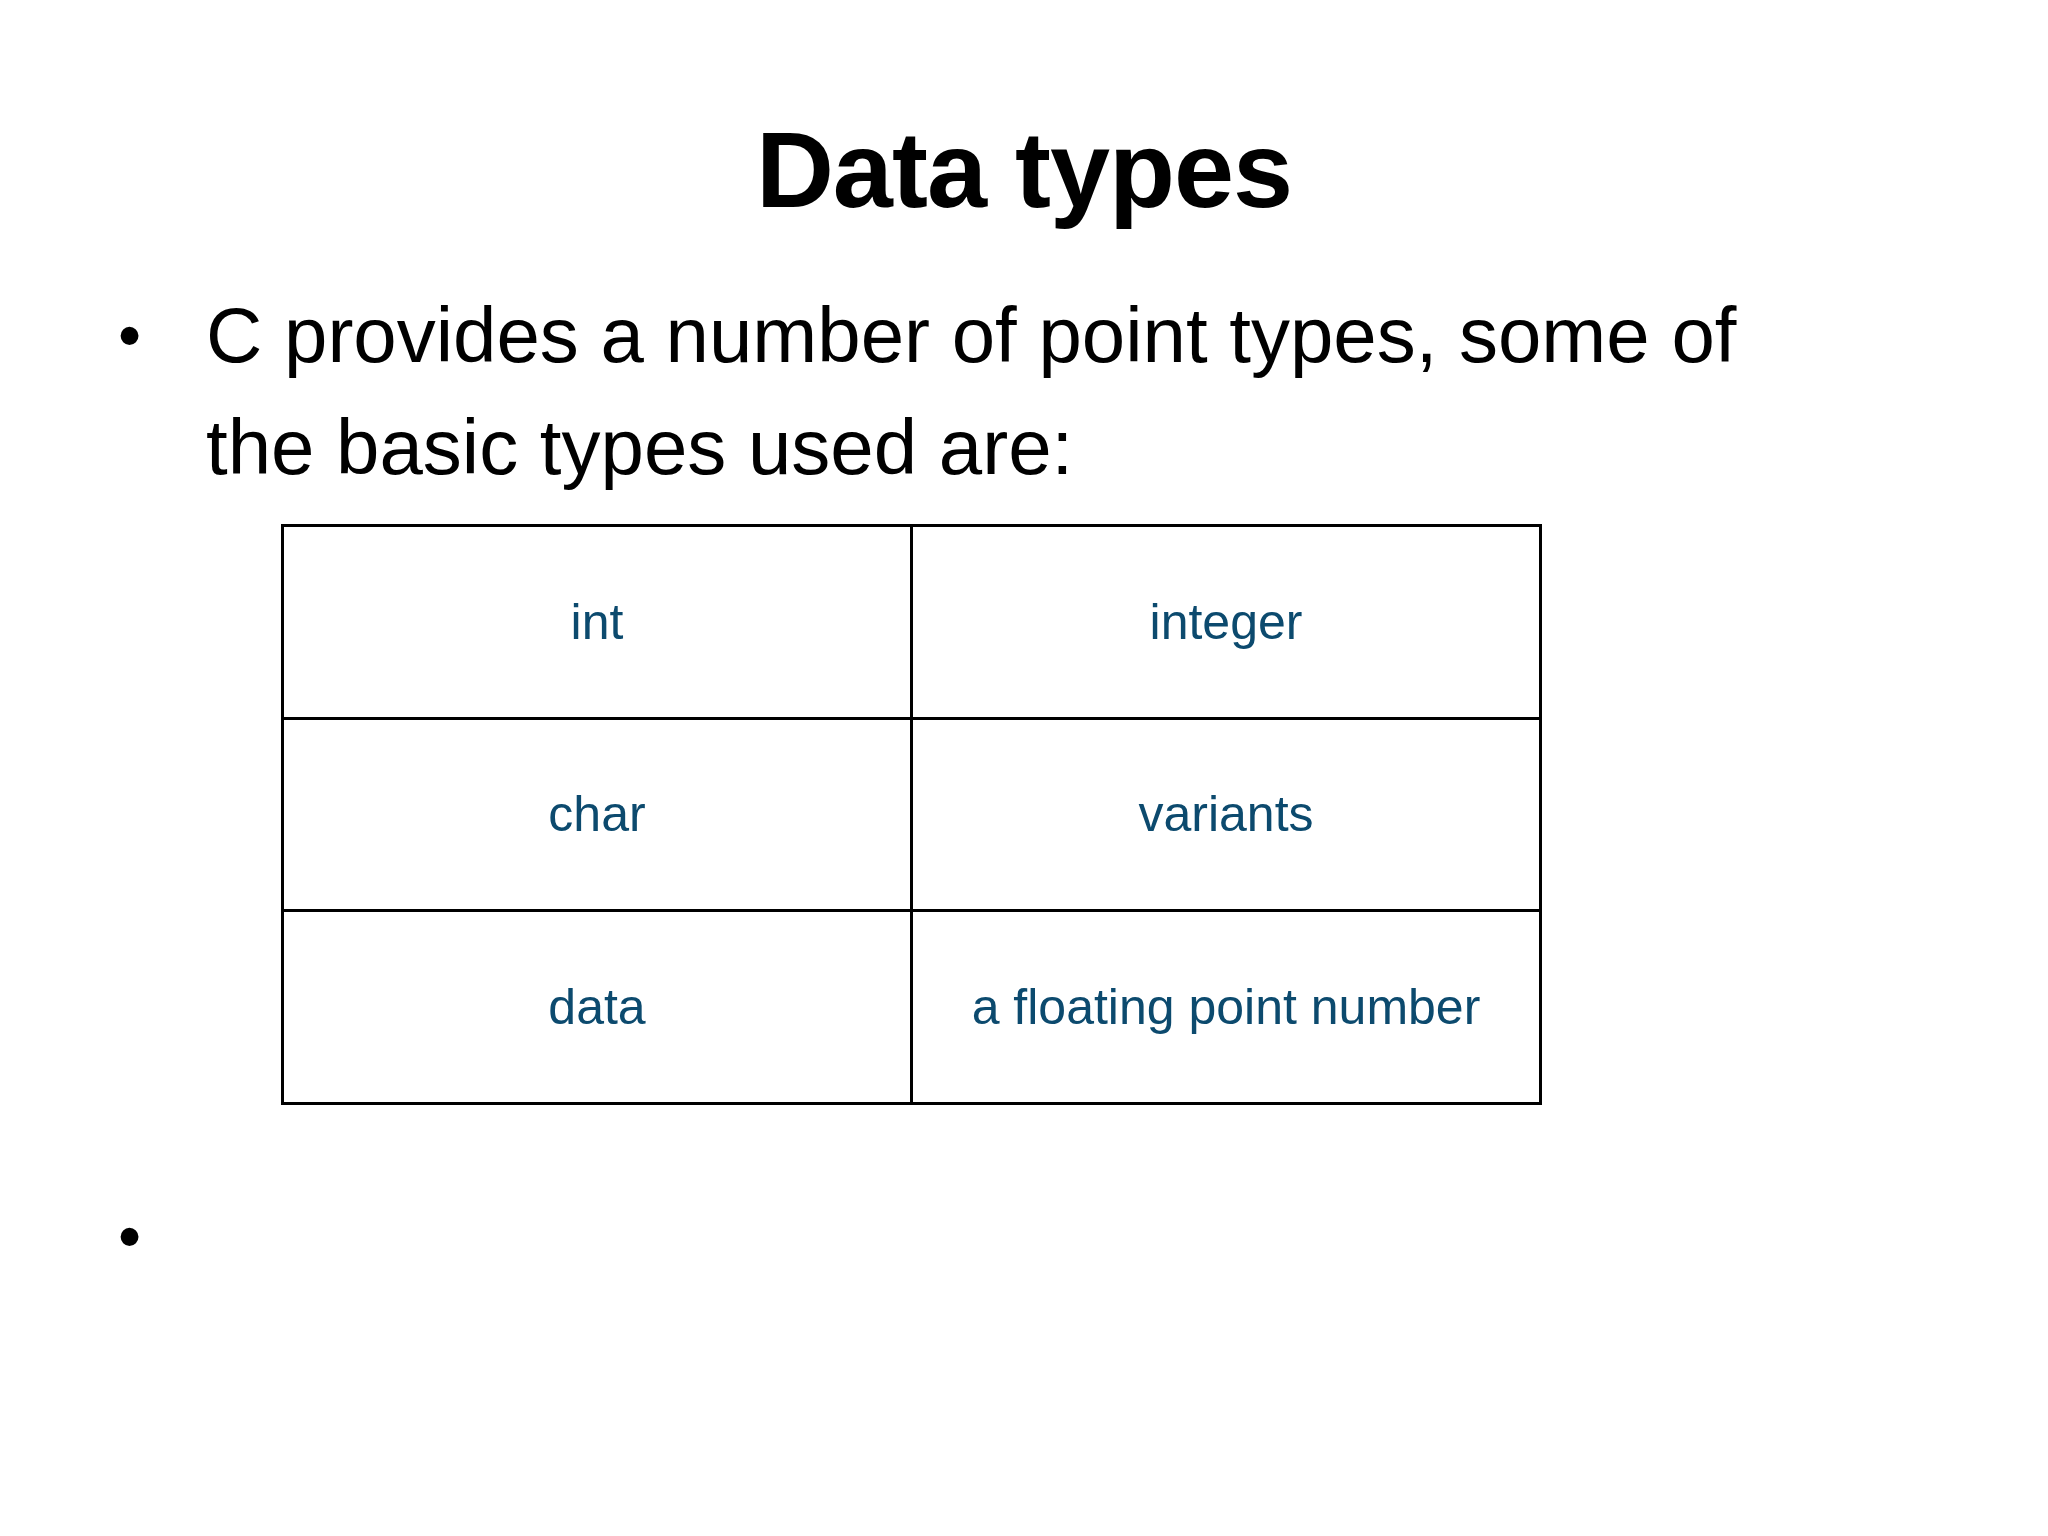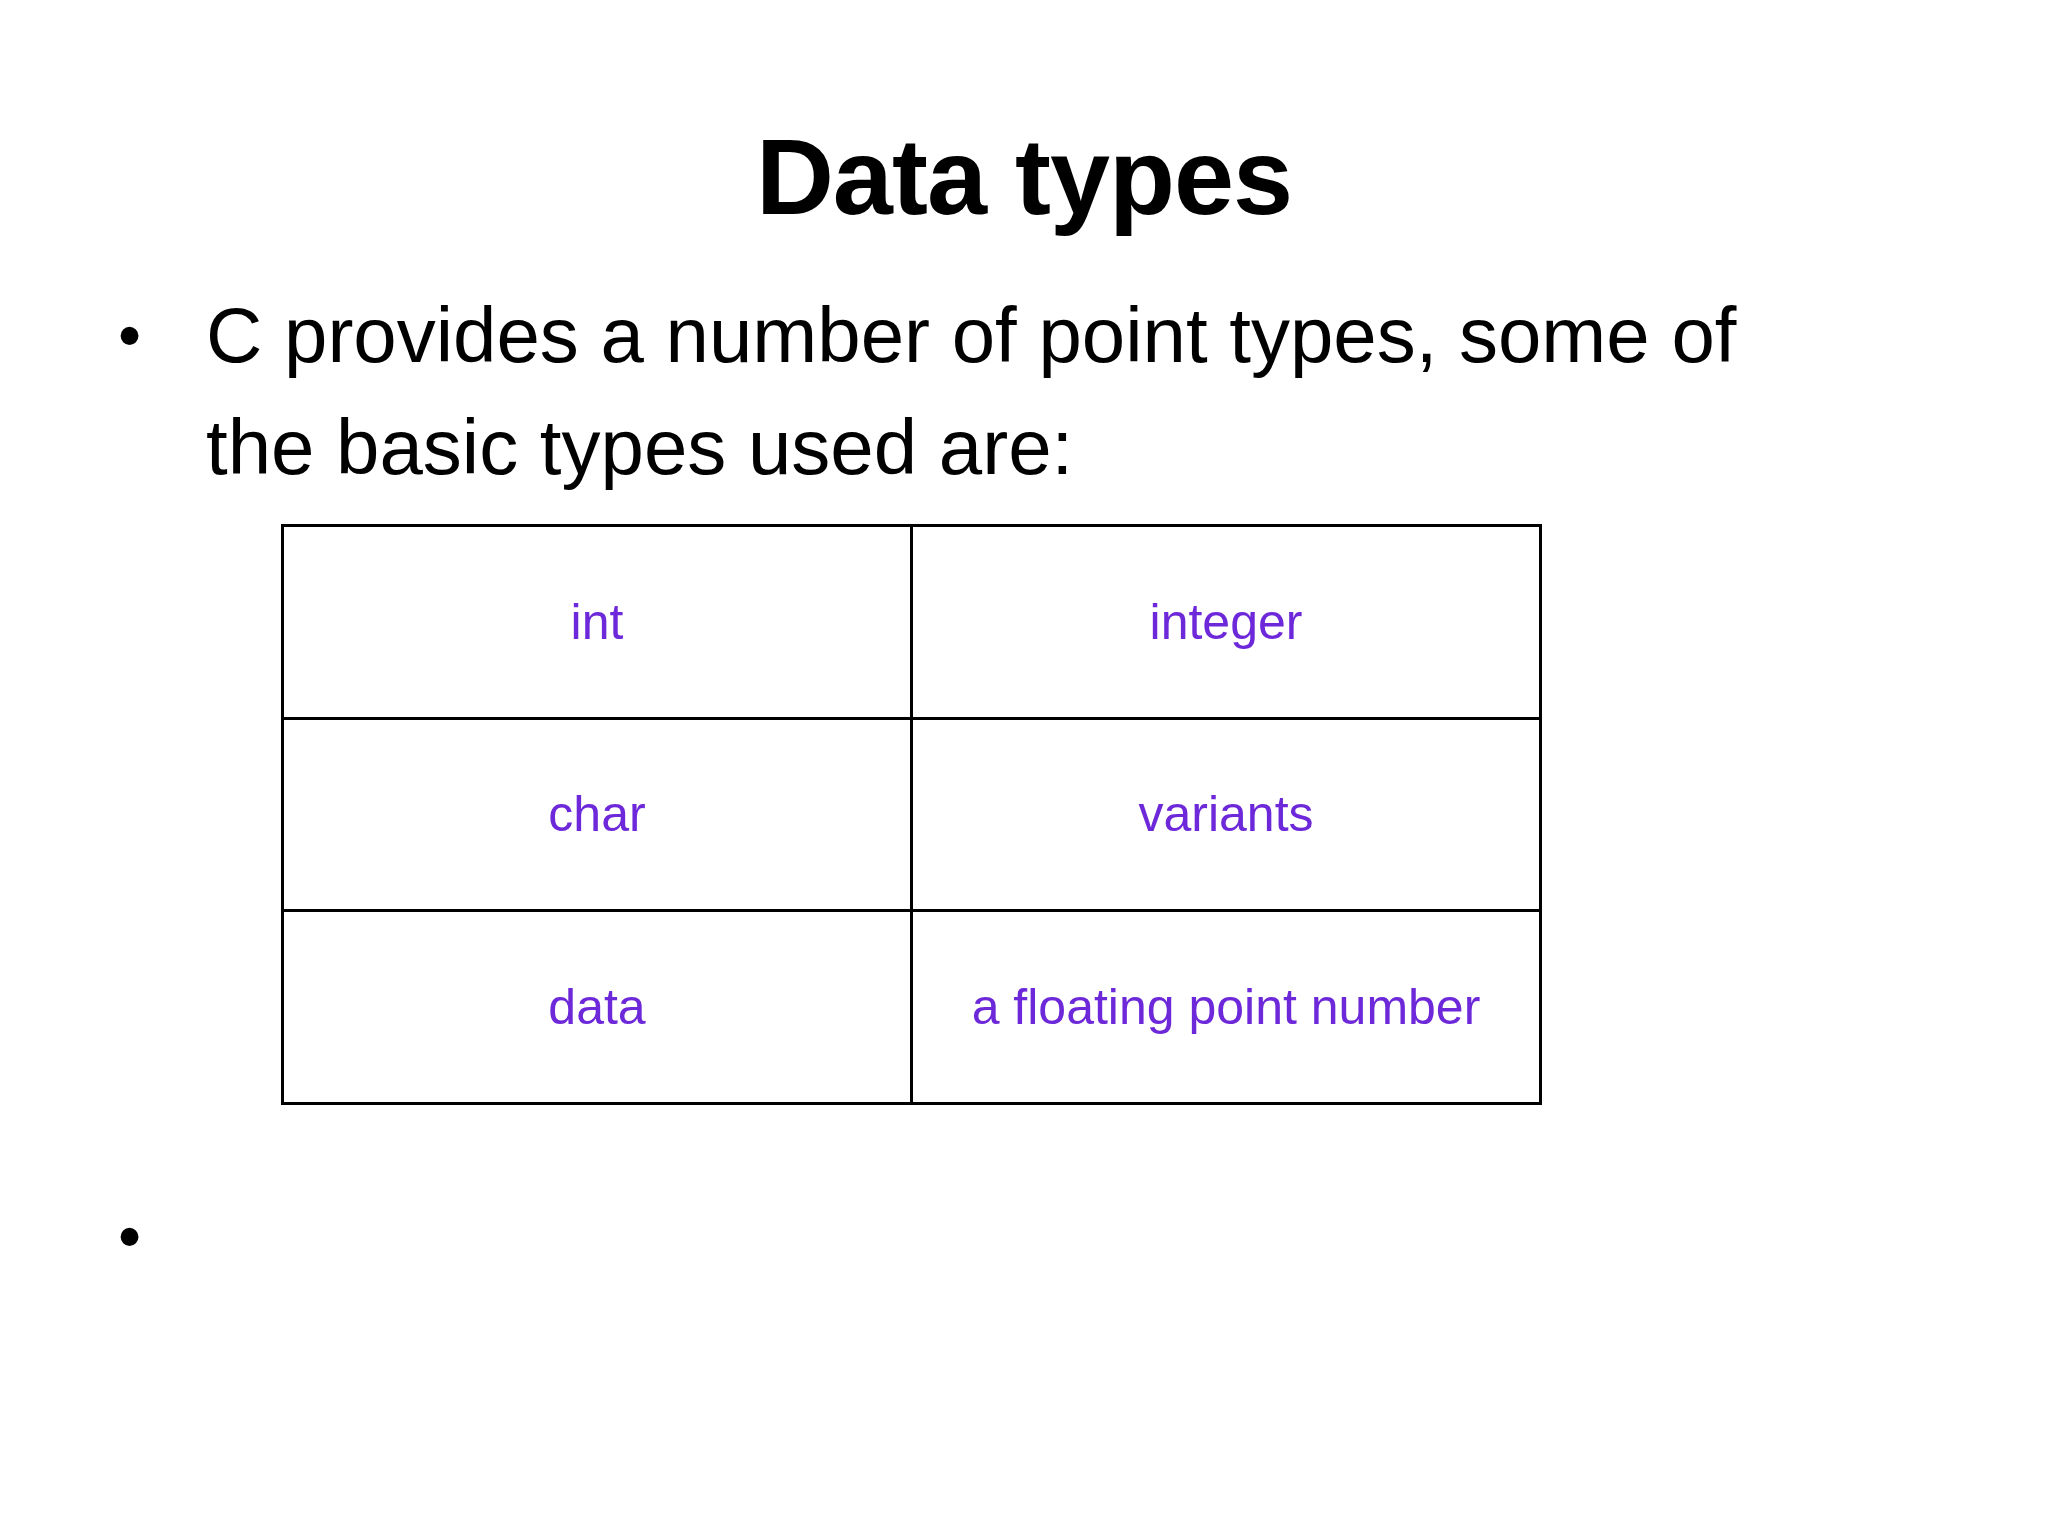--- a/index.html
+++ b/index.html
@@ -11,21 +11,21 @@
     position: relative;
     width: 2048px;
     height: 1536px;
     background: #ffffff;
     color: #000000;
     font-family: "Liberation Sans", sans-serif;
     overflow: hidden;
   }
   .slide-title {
     position: absolute;
-    top: 112px;
+    top: 105px;
     left: 0;
     width: 2048px;
     margin: 0;
     text-align: center;
     font-size: 108px;
     line-height: 1.2;
     font-weight: 700;
     letter-spacing: -1px;
   }
   .bullet {
@@ -59,21 +59,21 @@
     table-layout: fixed;
     background: #ffffff;
   }
   .types-table td {
     border: 3px solid #000000;
     width: 50%;
     text-align: center;
     vertical-align: middle;
     font-size: 50px;
     padding: 0;
-    color: #6d28d9;
+    color: #0c4a6e;
   }
 </style>
 </head>
 <body>
 
 <div class="slide">
 
   <h1 class="slide-title">Data types</h1>
 
   <div class="bullet bullet-1">

